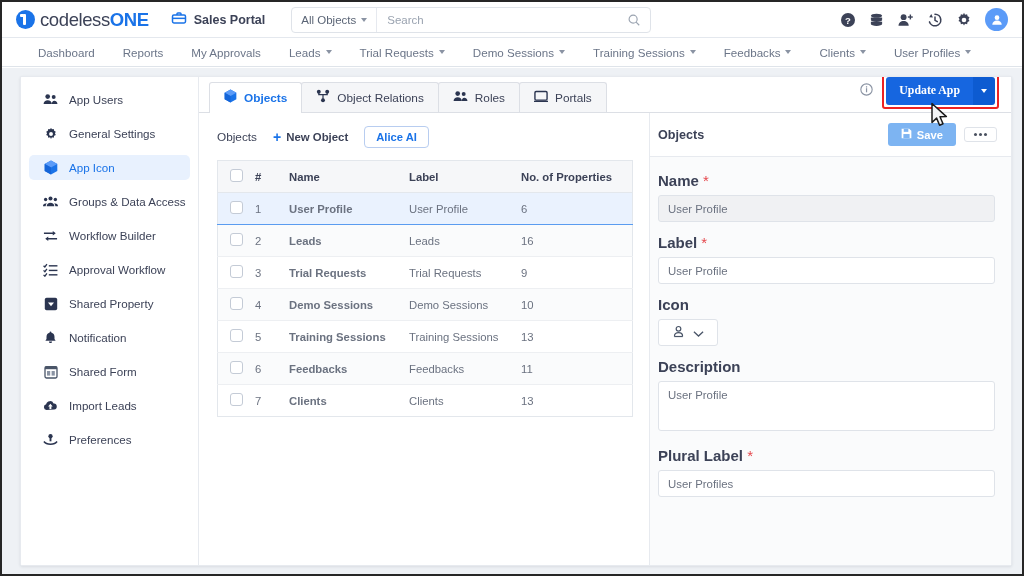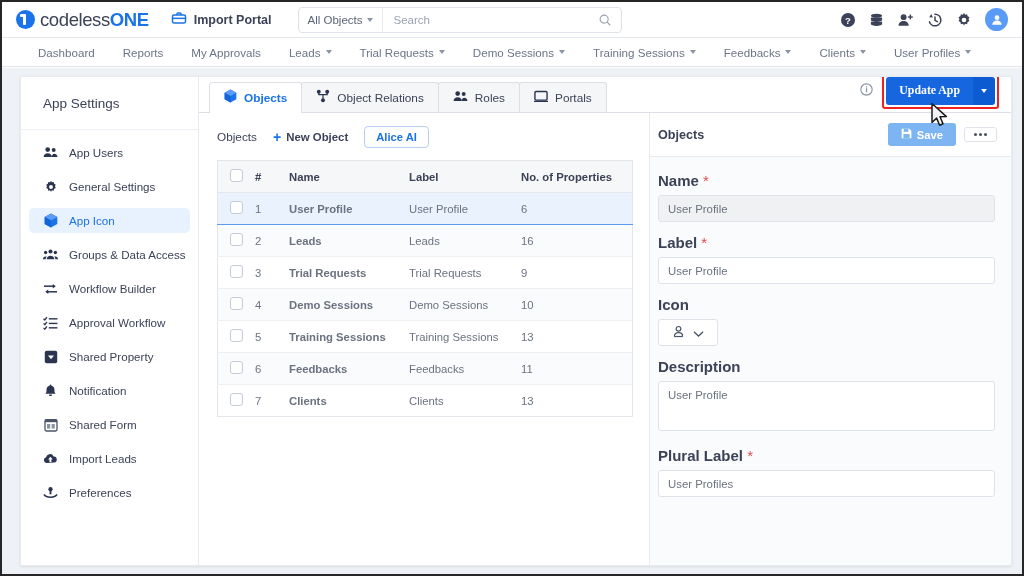--- a/index.html
+++ b/index.html
@@ -42,21 +42,21 @@
   }
   .logo-text { font-size: 18.5px; letter-spacing: -0.4px; }
   .logo-text .a { color: #3c4257; font-weight: 400; }
   .logo-text .b { color: #1a73e8; font-weight: 700; }
 
   .portal { display: flex; align-items: center; gap: 7px; margin-right: 26px; }
   .portal-name { font-size: 12.5px; font-weight: 700; color: #3c4257; }
 
   .searchwrap {
     display: flex; align-items: center;
-    height: 26px; width: 324px;
+    height: 26px; width: 360px;
     border: 1px solid #dfe3e9; border-radius: 4px;
     background: #fff;
   }
   .allobj {
     display: flex; align-items: center; gap: 5px;
     padding: 0 9px; height: 100%;
     font-size: 11.5px; color: #5a6475;
     border-right: 1px solid #e6e9ef;
     white-space: nowrap;
   }
@@ -267,21 +267,21 @@
     </div>
 
     <div class="portal">
       <span>
         <svg width="16" height="16" viewBox="0 0 16 16">
             <rect x="1.5" y="5" width="13" height="8" rx="1.4" fill="none" stroke="#1a73e8" stroke-width="1.5"></rect>
             <path d="M6 5V3.8c0-.5.4-.8.9-.8h2.2c.5 0 .9.3.9.8V5" fill="none" stroke="#1a73e8" stroke-width="1.5"></path>
             <rect x="1.5" y="7.6" width="13" height="1.5" fill="#1a73e8"></rect>
           </svg>
       </span>
-      <span class="portal-name">Import Portal</span>
+      <span class="portal-name">Sales Portal</span>
     </div>
 
     <div class="searchwrap">
       <div class="allobj">
         <span>All Objects</span>
         <span class="caret"></span>
       </div>
       <input placeholder="Search" style="">
       <span class="search-ico">
         <svg width="14" height="14" viewBox="0 0 16 16">
@@ -374,21 +374,20 @@
     <div class="navitem">
         <span>User Profiles</span>
         <span class="caret"></span>
       </div>
   </div>
 
   <div class="body">
     <div class="panel-wrap">
 
       <div class="sidebar">
-        <div class="sidebar-title">App Settings</div>
         <div class="side-list">
 
           <div class="side-item">
             <span class="ic">
                 <svg width="15" height="13" viewBox="0 0 16 13">
                   <circle cx="5" cy="3.4" r="2.5" fill="#2b3550"></circle>
                   <circle cx="11.4" cy="3.8" r="2.1" fill="#2b3550"></circle>
                   <path d="M0.6 11.4c0-2.5 2-4 4.4-4s4.4 1.5 4.4 4z" fill="#2b3550"></path>
                   <path d="M9.2 11.4c.1-2.3 1.2-3.6 2.9-3.6 1.9 0 3.3 1.3 3.3 3.6z" fill="#2b3550"></path>
                 </svg>

